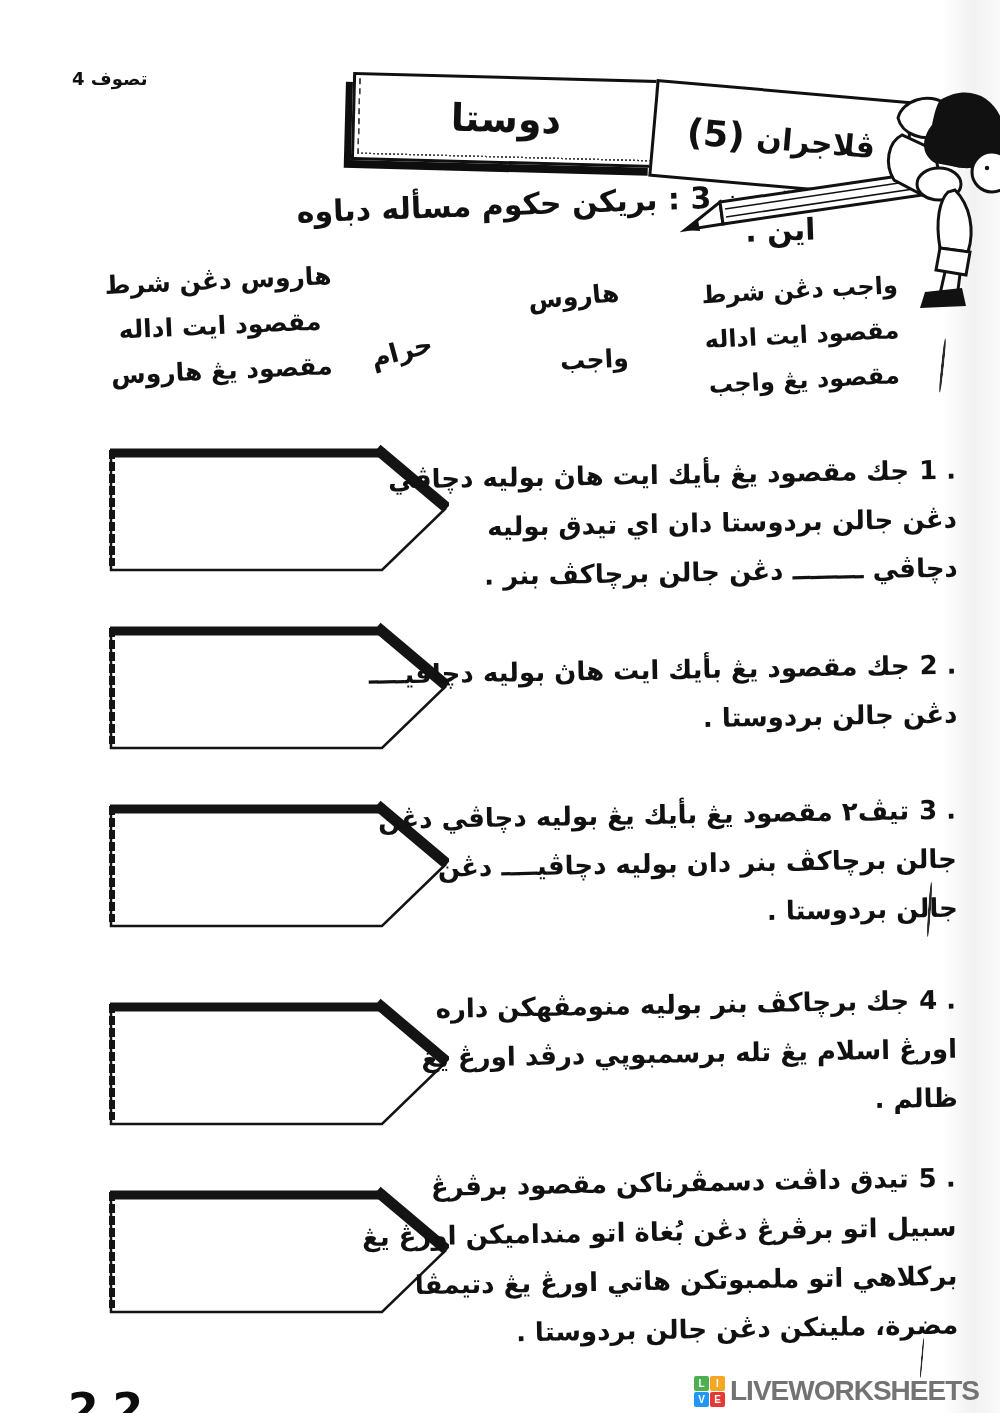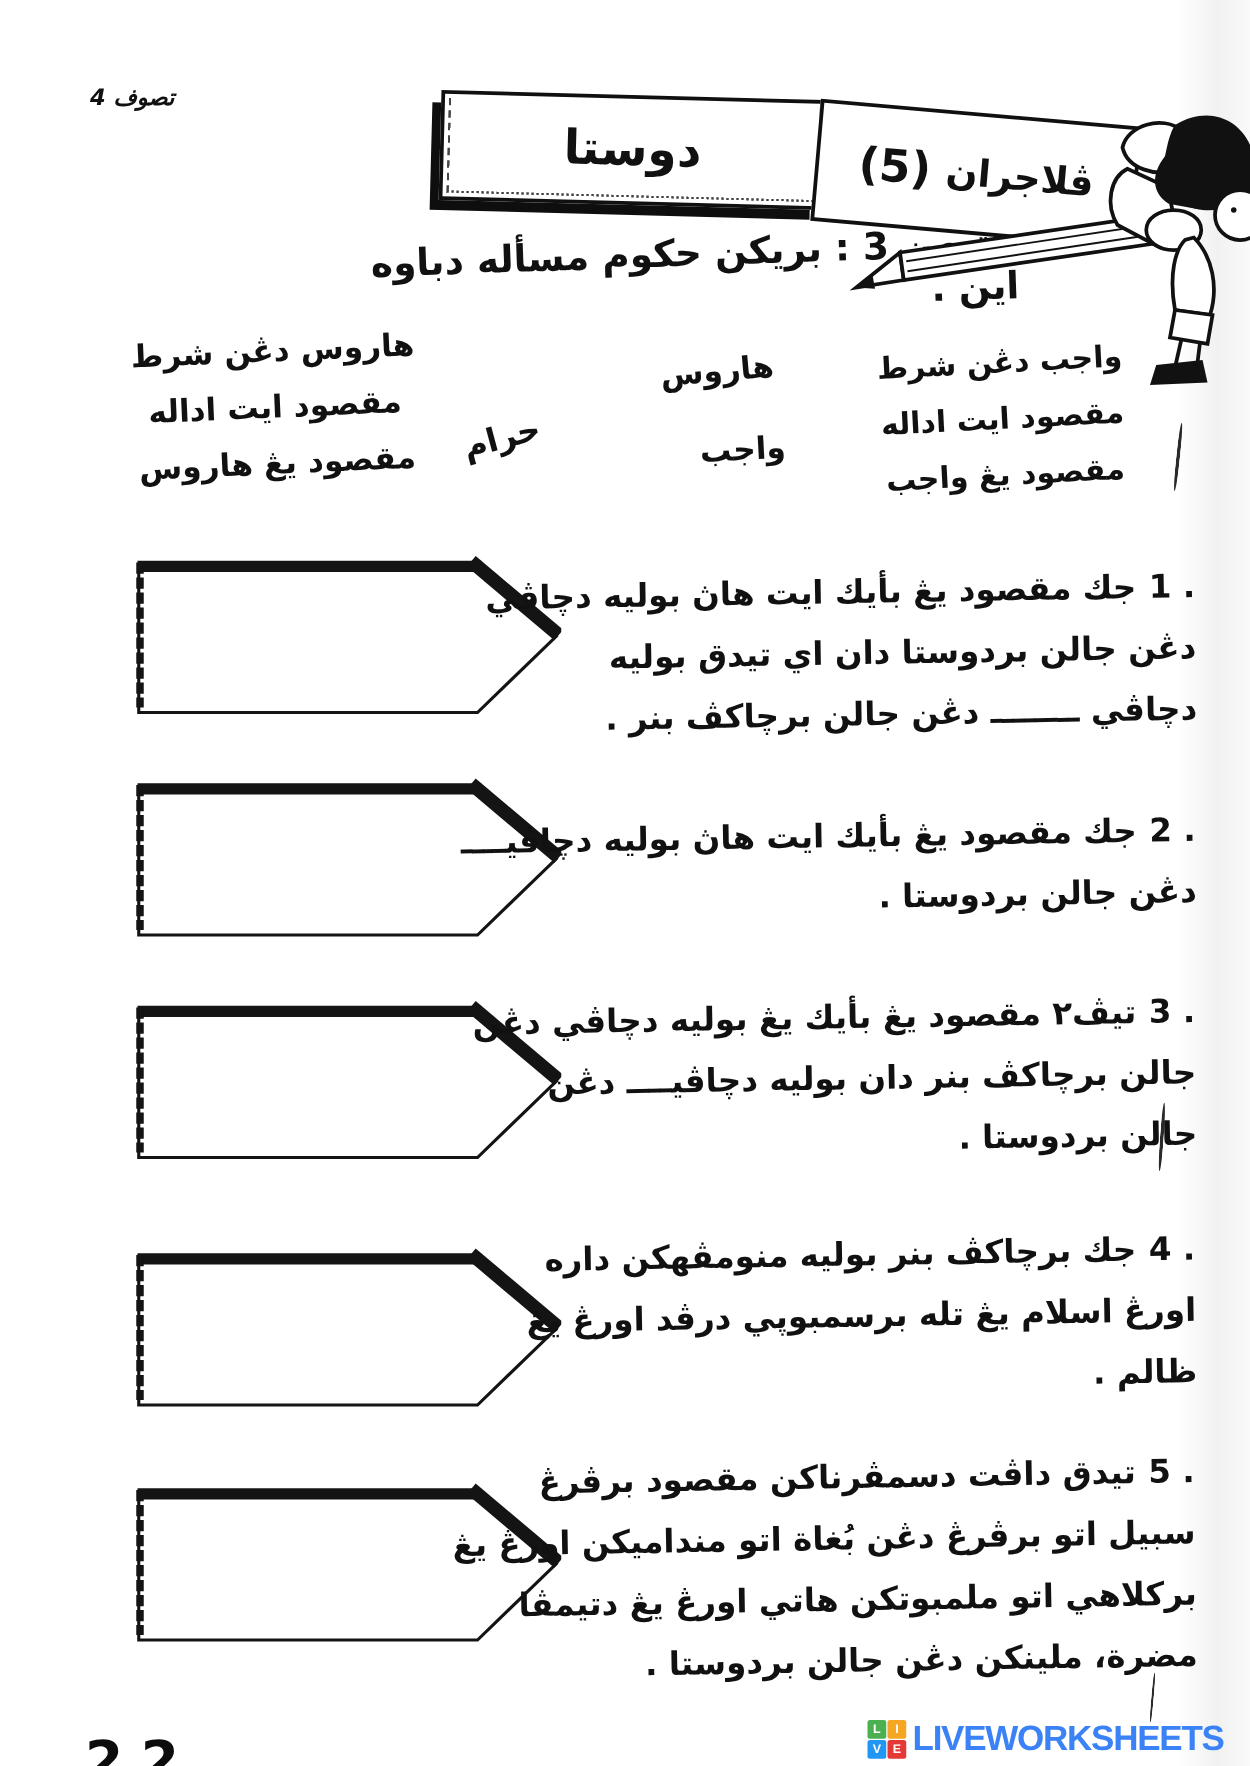--- a/index.html
+++ b/index.html
@@ -6,21 +6,21 @@
   .page{
     position:relative;width:1000px;height:1413px;margin:0 auto;
     background:#ffffff;overflow:hidden;
     font-family:"DejaVu Sans",sans-serif;color:#111;
   }
   .scan-strip{position:absolute;right:0;top:0;width:58px;height:100%;
     background:linear-gradient(to right,rgba(0,0,0,0) 0%,rgba(0,0,0,0.055) 55%,rgba(0,0,0,0.02) 100%);}
   .scan-mark{position:absolute;border-left:3px solid #2a2a2a;border-radius:60%;}
 
   
-  .corner-label{position:absolute;left:72px;top:68px;font-size:18px;font-weight:bold;direction:rtl;font-style:italic;}
+  .corner-label{position:absolute;left:72px;top:68px;font-size:18px;font-weight:bold;direction:rtl;}
   .title-box{
     position:absolute;left:352px;top:76px;width:300px;height:82px;
     background:#fff;border:3px solid #101010;transform:rotate(1.5deg);
     box-shadow:-8px 9px 0 -1px #0e0e0e;z-index:2;
   }
   .title-box .inner{
     position:absolute;inset:3px;border-left:2px dashed #444;border-bottom:2px dotted #444;
     display:flex;align-items:center;justify-content:center;
   }
   .title-text{font-size:38px;font-weight:bold;direction:rtl;}
@@ -198,15 +198,15 @@
 
   <div class="page-number">22</div>
 
   <div class="brand">
     <div class="logo-grid">
       <span class="logo-sq" style="background-color: rgb(76, 175, 80);">L</span>
       <span class="logo-sq" style="background-color: rgb(245, 166, 35);">I</span>
       <span class="logo-sq" style="background-color: rgb(33, 150, 243);">V</span>
       <span class="logo-sq" style="background-color: rgb(229, 57, 53);">E</span>
     </div>
-    <span class="brand-text" style="color: #3b82f6;">LIVEWORKSHEETS</span>
+    <span class="brand-text" style="color: #737373;">LIVEWORKSHEETS</span>
   </div>
 </div>
 
 </body></html>

